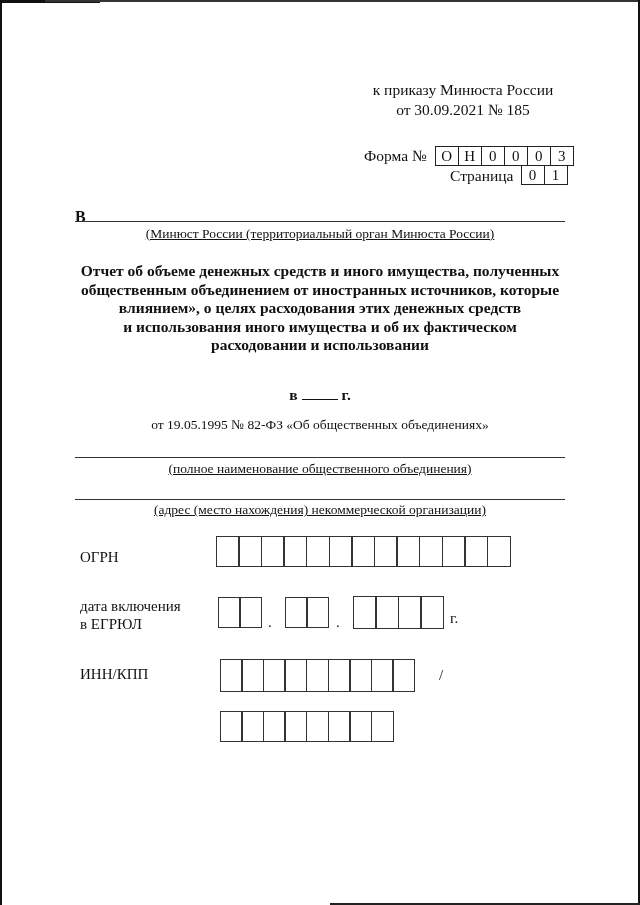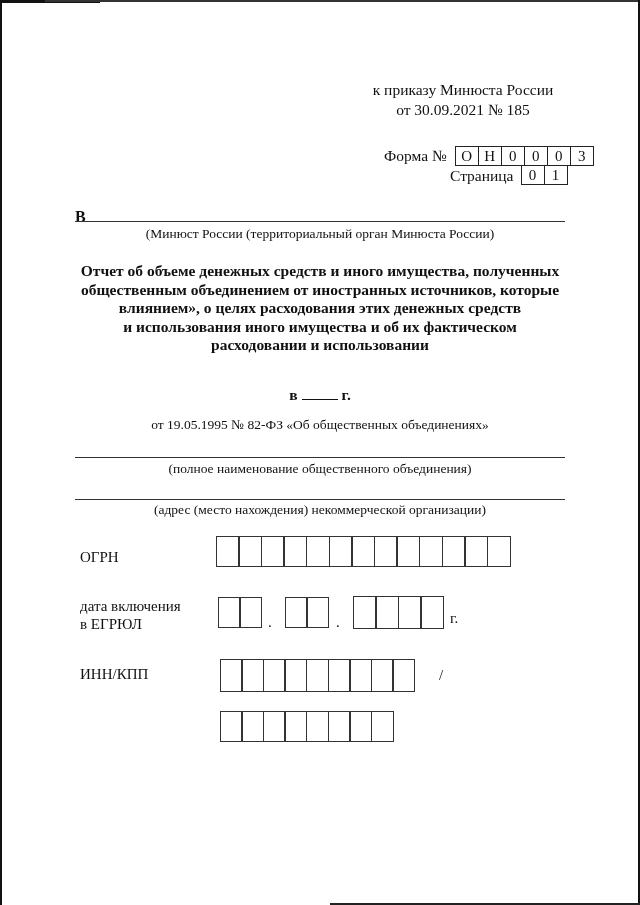--- a/index.html
+++ b/index.html
@@ -11,30 +11,30 @@
   .page-edge-right { position: absolute; right: 0; top: 0; width: 2px; height: 905px; background: #111; }
   .page-edge-bottom { position: absolute; left: 330px; bottom: 0; width: 310px; height: 2px; background: #222; }
 
   .abs { position: absolute; }
   .page-number { left: 16px; width: 640px; top: 33px; text-align: right; font-size: 16px; }
 
   .appendix { left: 360px; width: 206px; top: 80px; text-align: right; font-size: 15.5px; line-height: 20px; }
   .appendix div { text-align: center; }
 
   .form-row { left: 364px; top: 146px; height: 20px; display: flex; align-items: center; font-size: 15.5px; }
-  .form-label { margin-right: 8px; margin-left: 20px; }
+  .form-label { margin-right: 8px; }
   .cells { display: flex; border-left: 1.5px solid #222; border-top: 1.5px solid #222; }
   .cell { width: 22px; height: 18px; border-right: 1.5px solid #222; border-bottom: 1.5px solid #222;
           text-align: center; line-height: 18px; font-size: 15px; }
   .page-row { left: 450px; top: 165px; height: 20px; display: flex; align-items: flex-end; font-size: 15.5px; }
   .page-row .cells { border-top: none; }
   .page-label { margin-right: 7px; }
 
   .line { position: absolute; height: 0; border-top: 1.5px solid #333; }
-  .caption { position: absolute; left: 0; width: 640px; text-align: center; font-size: 13.5px; }
+  .caption { position: absolute; left: 0; width: 640px; text-align: center; font-size: 13.5px; text-decoration: underline; }
 
   .to-label { left: 75px; top: 208px; font-size: 16px; font-weight: bold; }
 
   .report-title { left: 80px; width: 480px; top: 262px; text-align: center; font-weight: bold;
                   font-size: 15.5px; line-height: 18.6px; }
   .period { left: 0; width: 640px; top: 385px; text-align: center; font-weight: bold; font-size: 15.5px; }
   .period .blank { display: inline-block; width: 36px; border-bottom: 1.5px solid #111; height: 14px; margin: 0 4px; vertical-align: baseline; }
 
   .basis { left: 80px; width: 480px; top: 416px; text-align: center; font-size: 13.5px; line-height: 18px; }
 

